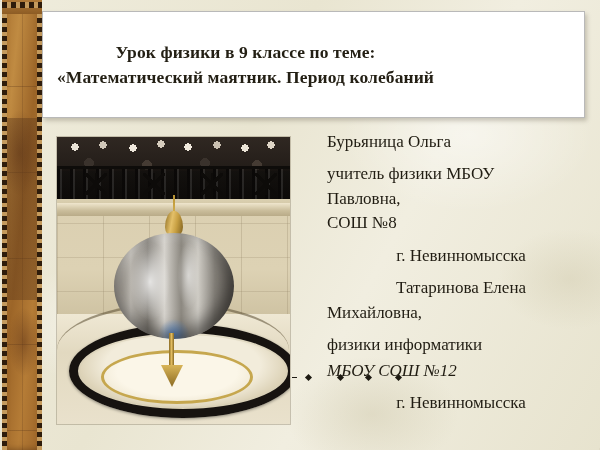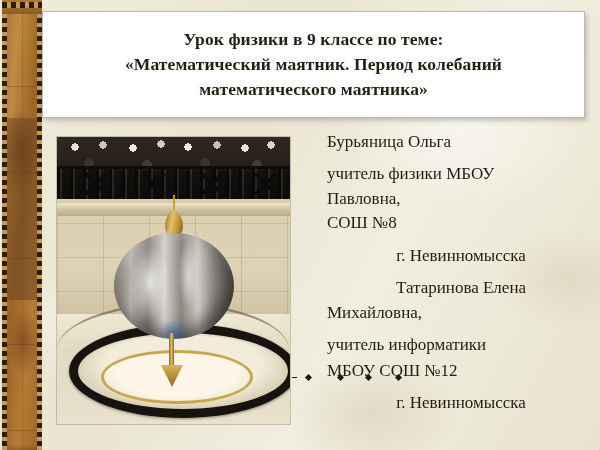--- a/index.html
+++ b/index.html
@@ -58,21 +58,21 @@
     z-index:3;
   }
 
   
   .title-box{
     position:absolute;left:42px;top:11px;width:543px;height:107px;
     background:#ffffff;
     border:1px solid #b9b9b9;
     box-shadow:2px 3px 4px rgba(120,116,96,.35);
     z-index:5;
-    display:flex;align-items:center;justify-content:center;
+    display:flex;align-items:center;
     box-sizing:border-box;
   }
   .title-text{
     text-align:center;
     font-family:"Liberation Serif",serif;
     font-weight:bold;
     font-size:17.5px;
     line-height:1.42;
     color:#231f14;
     padding:0 14px;
@@ -208,21 +208,21 @@
   .textcol{
     position:absolute;left:327px;top:130px;width:262px;z-index:4;
     color:#201c12;
     font-family:"Liberation Serif",serif;
     font-size:17px;
     line-height:1.38;
   }
   .tline{margin:0 0 1px 0;white-space:nowrap;}
   .tline.gap{margin-top:9px;}
   .tline.indent{padding-left:6px;text-align:center;}
-  .tline.tight{margin-top:2px;}
+  .tline.tight{margin-top:2px;font-style:italic;}
 
   
   .dashrule{
     position:absolute;left:292px;top:374px;width:128px;height:7px;z-index:6;
   }
   .dashrule .ln{
     position:absolute;left:0;top:3px;width:128px;height:1px;
     background-image:linear-gradient(90deg,#1d1a12 0 5px, transparent 5px 10px);
   }
   .dashrule i{
@@ -239,21 +239,20 @@
     <div class="strip-edge l"></div>
     <div class="strip-edge r"></div>
   </div>
   <div class="strip-cap"></div>
   <div class="strip-top"></div>
 
   <div class="title-box">
     <div class="title-text">
       <div>Урок физики в 9 классе по теме:</div>
       <div class="tl2">«Математический  маятник. Период колебаний</div>
-      <div>математического маятника»</div>
     </div>
   </div>
 
   <div class="photo">
     <div class="ph-wall"></div>
     <div class="ph-cornice2"></div>
     <div class="ph-cornice"></div>
 
     <div class="ph-balcony">
       <div class="ph-crowd"></div>
@@ -278,21 +277,21 @@
   </div>
 
   <div class="textcol">
     <p class="tline">Бурьяница Ольга</p>
     <p class="tline gap">учитель физики МБОУ</p>
     <p class="tline">Павловна,</p>
     <p class="tline">СОШ №8</p>
     <p class="tline gap indent">г. Невинномысска</p>
     <p class="tline gap indent">Татаринова Елена</p>
     <p class="tline">Михайловна,</p>
-    <p class="tline gap">учитель информатики</p>
+    <p class="tline gap">физики информатики</p>
     <p class="tline tight">МБОУ СОШ №12</p>
     <p class="tline gap indent">г. Невинномысска</p>
   </div>
 
   <div class="dashrule">
     <div class="ln"></div>
     <i style="left:14px"></i>
     <i style="left:46px"></i>
     <i style="left:74px"></i>
     <i style="left:104px"></i>

